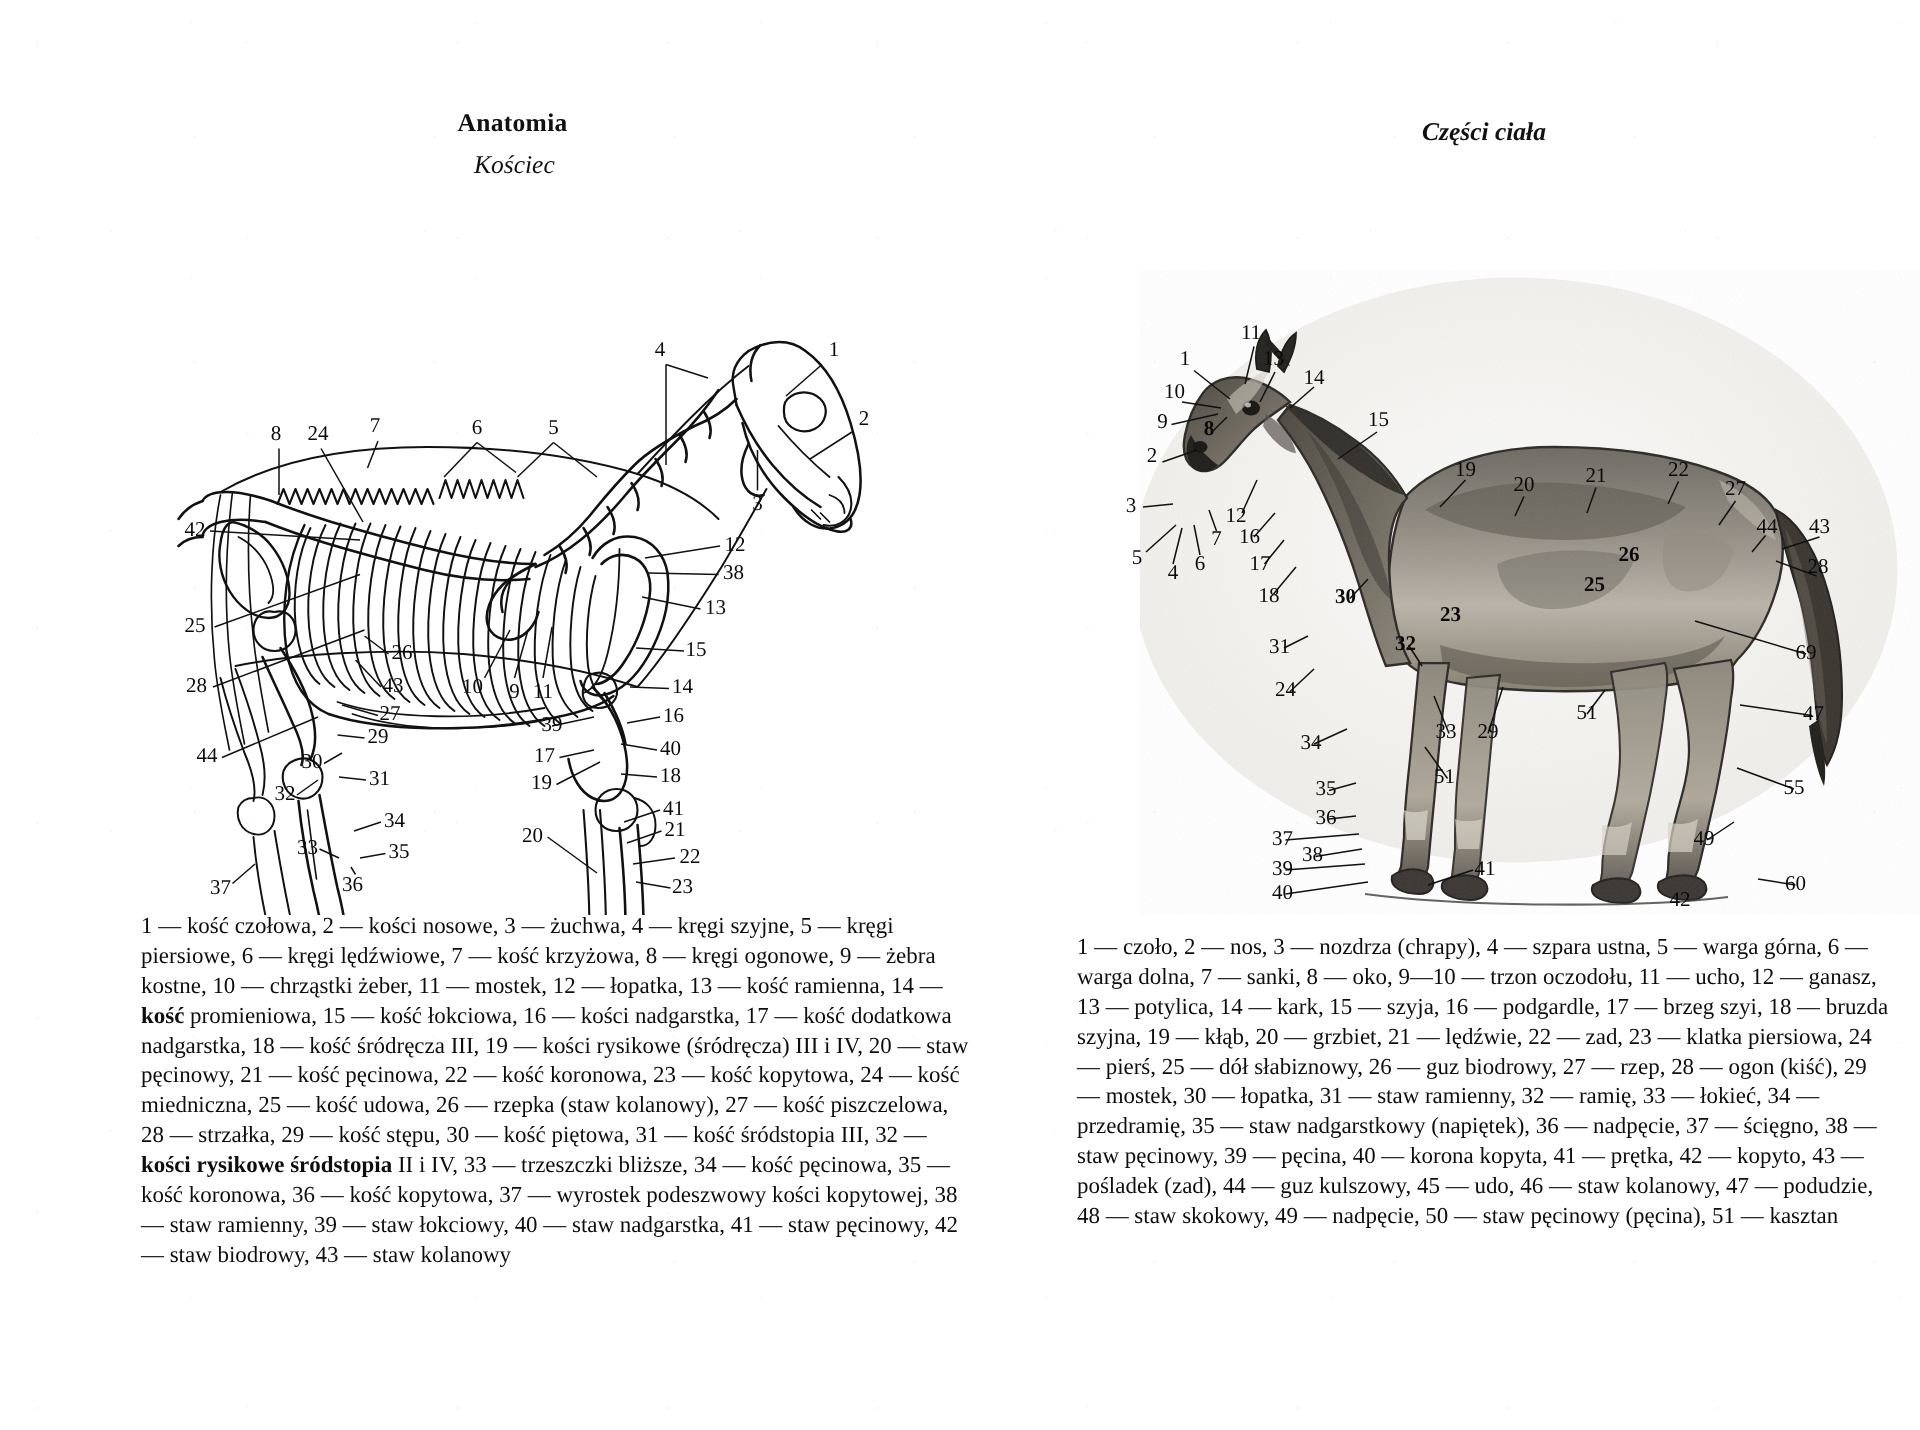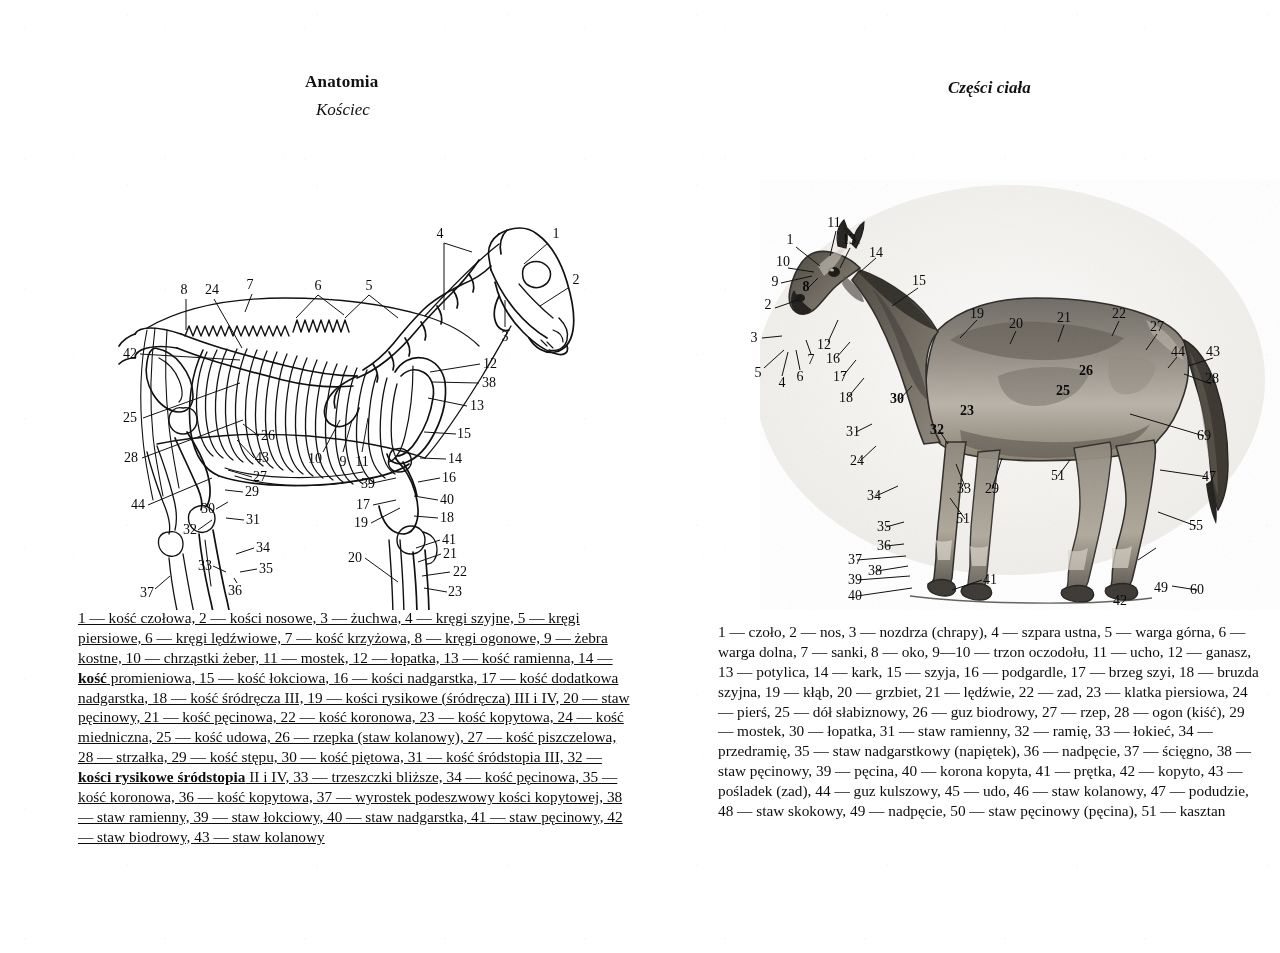--- a/index.html
+++ b/index.html
@@ -401,21 +401,21 @@
     <span class="num" style="left:147px; top:593px;">37</span>
     <span class="num" style="left:489px; top:383px;">38</span>
     <span class="num" style="left:368px; top:484px;">39</span>
     <span class="num" style="left:447px; top:500px;">40</span>
     <span class="num" style="left:449px; top:540px;">41</span>
     <span class="num" style="left:130px; top:354px;">42</span>
     <span class="num" style="left:262px; top:458px;">43</span>
     <span class="num" style="left:138px; top:505px;">44</span>
   </div>
 
-  <div class="caption" style="left:78px; top:608px; width:556px;text-decoration:underline;">
+  <div class="caption" style="left:94px; top:608px; width:556px;">
     <span>1 — kość czołowa, 2 — kości nosowe, 3 — żuchwa, 4 — kręgi szyjne, 5 — kręgi piersiowe, 6 — kręgi lędźwiowe, 7 — kość krzyżowa, 8 — kręgi ogonowe, 9 — żebra kostne, 10 — chrząstki żeber, 11 — mostek, 12 — łopatka, 13 — kość ramienna, 14 — </span><b>kość</b><span> promieniowa, 15 — kość łokciowa, 16 — kości nadgarstka, 17 — kość dodatkowa nadgarstka, 18 — kość śródręcza III, 19 — kości rysikowe (śródręcza) III i IV, 20 — staw pęcinowy, 21 — kość pęcinowa, 22 — kość koronowa, 23 — kość kopytowa, 24 — kość miedniczna, 25 — kość udowa, 26 — rzepka (staw kolanowy), 27 — kość piszczelowa, 28 — strzałka, 29 — kość stępu, 30 — kość piętowa, 31 — kość śródstopia III, 32 — </span><b>kości rysikowe śródstopia</b><span> II i IV, 33 — trzeszczki bliższe, 34 — kość pęcinowa, 35 — kość koronowa, 36 — kość kopytowa, 37 — wyrostek podeszwowy kości kopytowej, 38 — staw ramienny, 39 — staw łokciowy, 40 — staw nadgarstka, 41 — staw pęcinowy, 42 — staw biodrowy, 43 — staw kolanowy</span>
   </div>
 </div>
 
 <div class="page page-right">
 
   <div class="head-italic" style="left:288px; top:78px;font-weight:bold;">Części ciała</div>
 
   <div class="figure" style="left:100px; top:180px;">
     <svg width="520" height="430" viewBox="0 0 520 430" xmlns="http://www.w3.org/2000/svg">
@@ -638,21 +638,21 @@
     <span class="num" style="left:195px; top:580px;">39</span>
     <span class="num" style="left:195px; top:596px;">40</span>
     <span class="num" style="left:330px; top:580px;">41</span>
     <span class="num" style="left:460px; top:601px;">42</span>
     <span class="num" style="left:553px; top:352px;">43</span>
     <span class="num" style="left:518px; top:352px;">44</span>
     <span class="num" style="left:544px; top:436px;">69</span>
     <span class="num" style="left:398px; top:476px;">51</span>
     <span class="num" style="left:549px; top:477px;">47</span>
     <span class="num" style="left:536px; top:526px;">55</span>
-    <span class="num" style="left:476px; top:588px;margin-left:25px;">49</span>
+    <span class="num" style="left:476px; top:560px;">49</span>
     <span class="num" style="left:537px; top:590px;">60</span>
     <span class="num" style="left:303px; top:519px;">51</span>
   </div>
 
   <div class="caption" style="left:58px; top:622px; width:545px;">
     <span>1 — czoło, 2 — nos, 3 — nozdrza (chrapy), 4 — szpara ustna, 5 — warga górna, 6 — warga dolna, 7 — sanki, 8 — oko, 9—10 — trzon oczodołu, 11 — ucho, 12 — ganasz, 13 — potylica, 14 — kark, 15 — szyja, 16 — podgardle, 17 — brzeg szyi, 18 — bruzda szyjna, 19 — kłąb, 20 — grzbiet, 21 — lędźwie, 22 — zad, 23 — klatka piersiowa, 24 — pierś, 25 — dół słabiznowy, 26 — guz biodrowy, 27 — rzep, 28 — ogon (kiść), 29 — mostek, 30 — łopatka, 31 — staw ramienny, 32 — ramię, 33 — łokieć, 34 — przedramię, 35 — staw nadgarstkowy (napiętek), 36 — nadpęcie, 37 — ścięgno, 38 — staw pęcinowy, 39 — pęcina, 40 — korona kopyta, 41 — prętka, 42 — kopyto, 43 — pośladek (zad), 44 — guz kulszowy, 45 — udo, 46 — staw kolanowy, 47 — podudzie, 48 — staw skokowy, 49 — nadpęcie, 50 — staw pęcinowy (pęcina), 51 — kasztan</span>
   </div>
 </div>
 
 </body></html>

